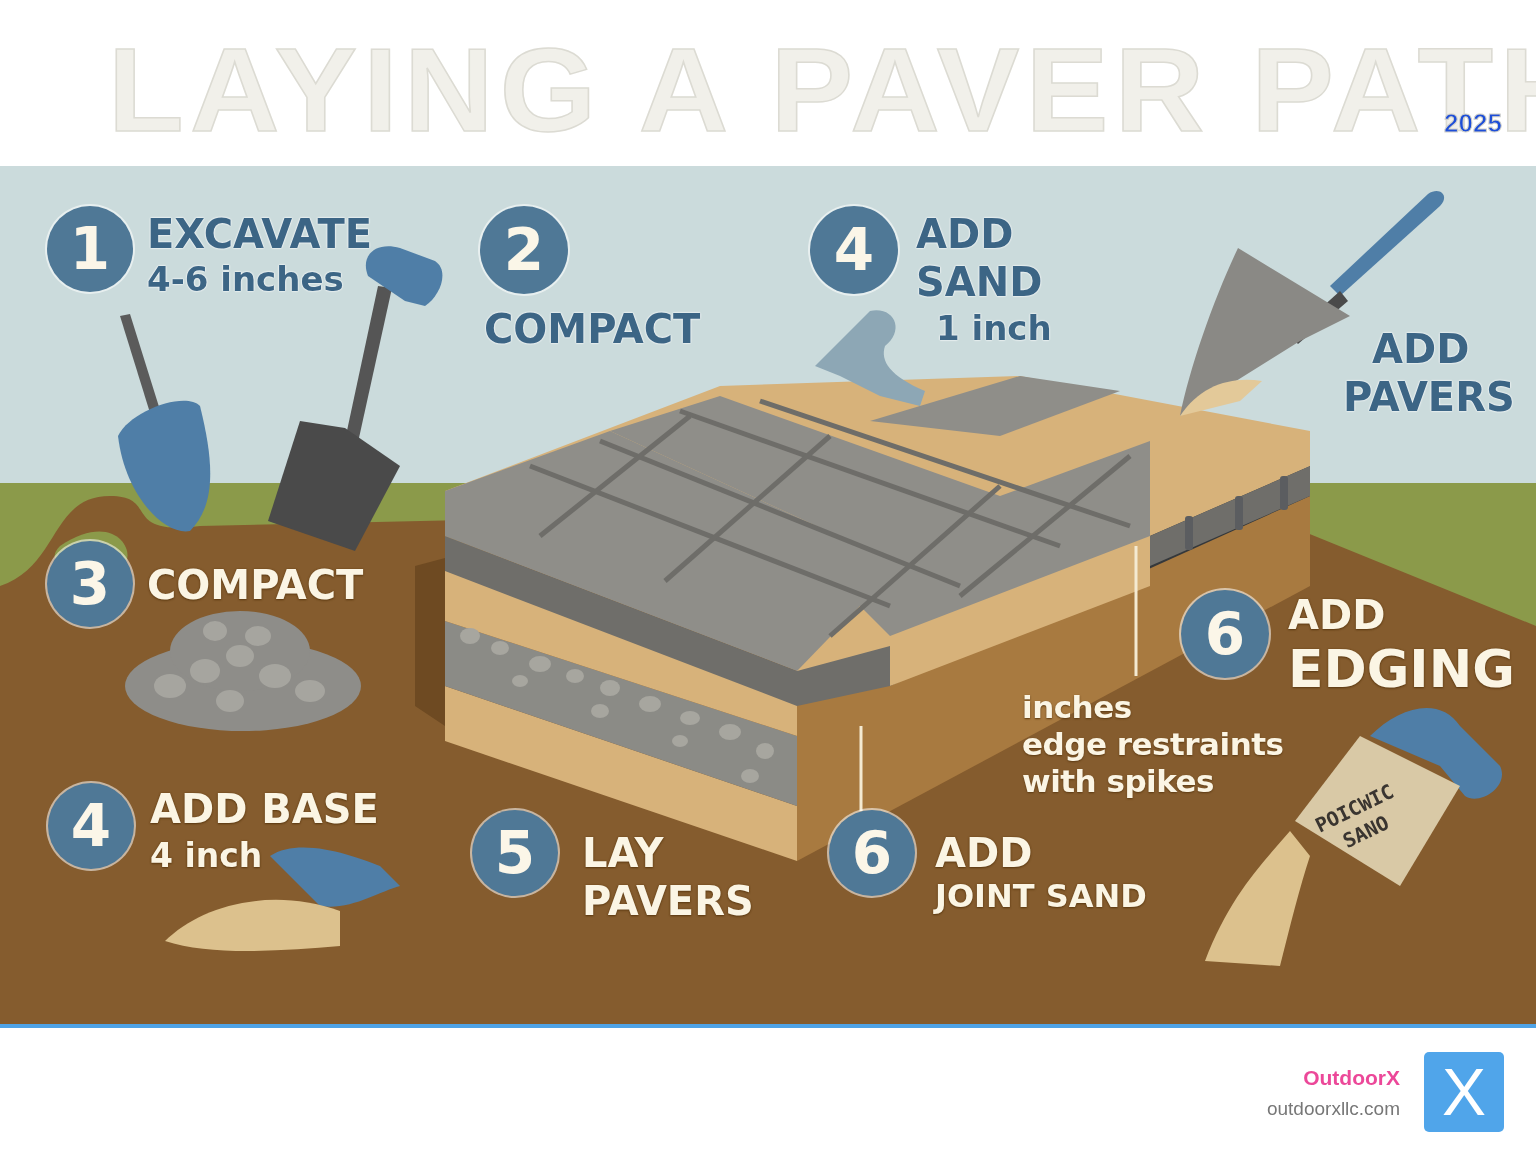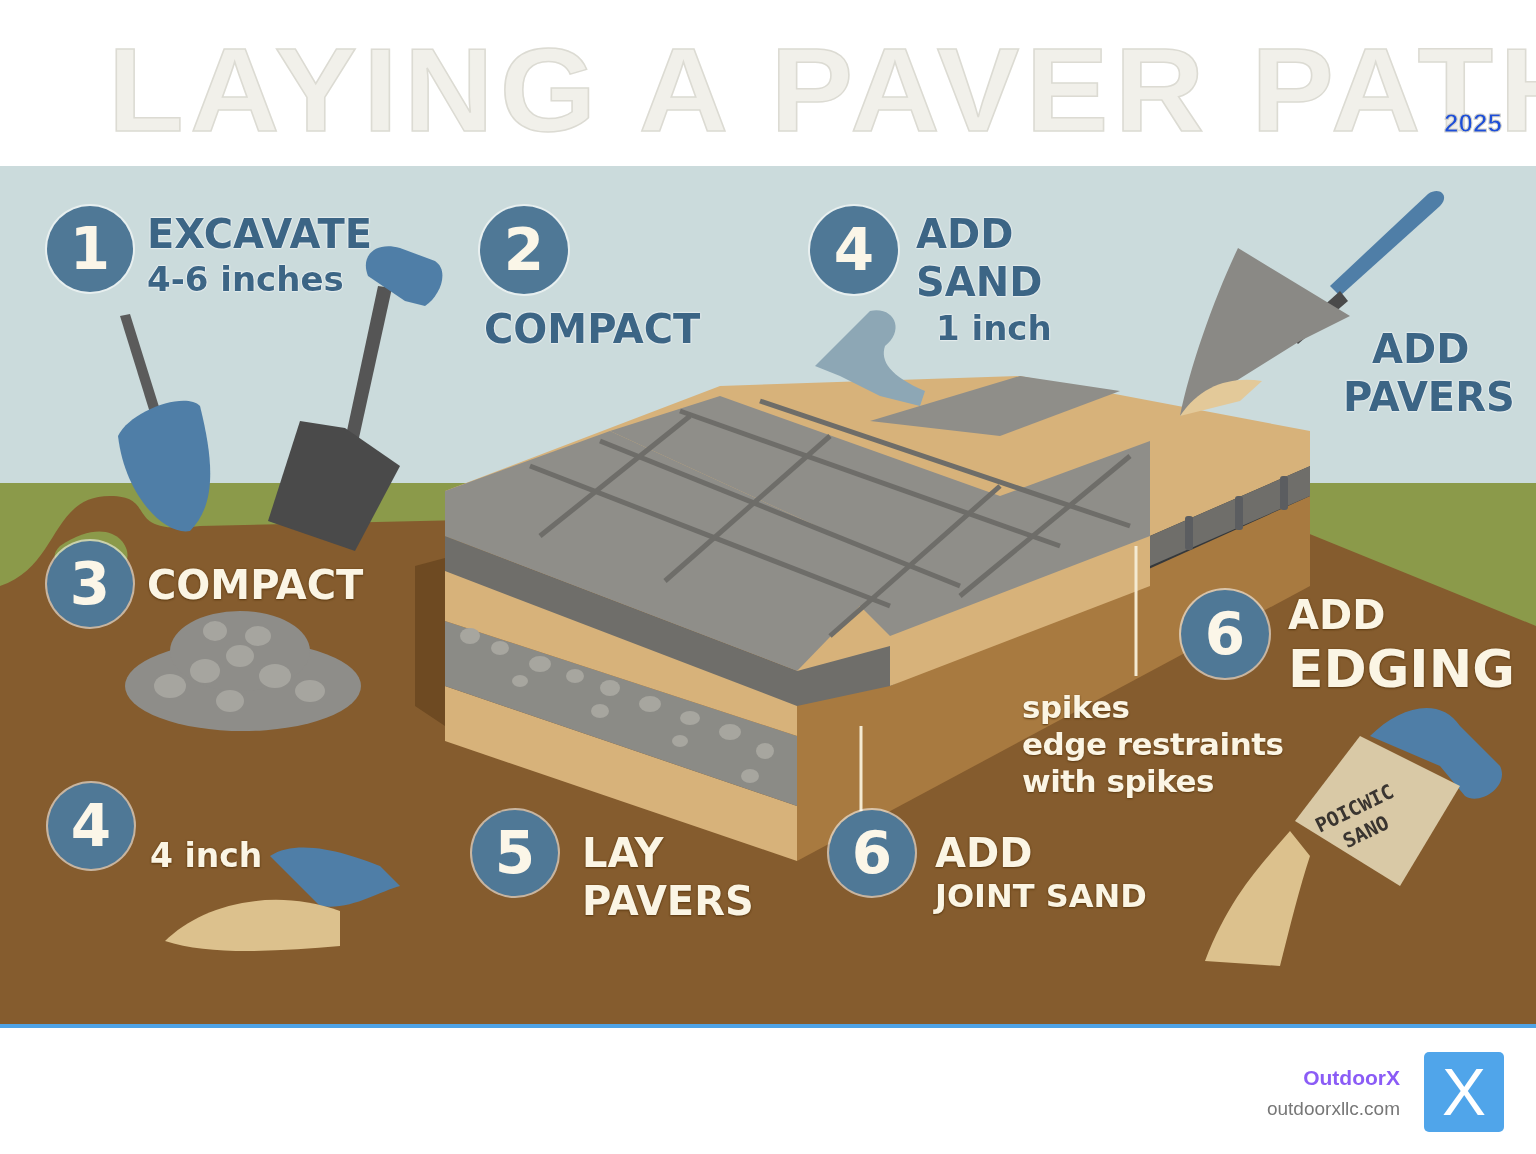--- a/index.html
+++ b/index.html
@@ -4,21 +4,21 @@
 <style>
   html, body { margin:0; padding:0; }
   body { width:1536px; height:1154px; position:relative; overflow:hidden; background:#ffffff; font-family:"DejaVu Sans", sans-serif; }
   .header { position:absolute; left:0; top:0; width:1536px; height:166px; background:#ffffff; }
   .main-title { position:absolute; left:108px; top:30px; font-family:"Liberation Sans", sans-serif; font-weight:700; font-size:118px; line-height:120px; letter-spacing:6px; color:#f1f0ea; -webkit-text-stroke:1.5px #dcdbd3; white-space:nowrap; transform:scaleX(1.05); transform-origin:left top; }
   .year { position:absolute; left:1444px; top:108px; font-family:"Liberation Sans", sans-serif; font-weight:700; font-size:26px; color:#1d4ed8; -webkit-text-stroke:1px #d4d3c9; }
   .scene { position:absolute; left:0; top:166px; width:1536px; height:858px; overflow:hidden; background:#cbdbdc; }
   .scene svg.art { position:absolute; left:0; top:0; }
   .accent-bar { position:absolute; left:0; top:1024px; width:1536px; height:4px; background:#4fa3e6; }
   .footer { position:absolute; left:0; top:1028px; width:1536px; height:126px; background:#ffffff; }
-  .brand-name { position:absolute; right:136px; top:38px; font-family:"Liberation Sans", sans-serif; font-weight:700; font-size:21px; color:#8b5cf6; text-align:right; }
+  .brand-name { position:absolute; right:136px; top:38px; font-family:"Liberation Sans", sans-serif; font-weight:700; font-size:21px; color:#ec4899; text-align:right; }
   .brand-url { position:absolute; right:136px; top:70px; font-family:"Liberation Sans", sans-serif; font-size:19px; color:#777777; text-align:center; }
   .brand-logo { position:absolute; left:1424px; top:24px; width:80px; height:80px; background:#50a5ea; border-radius:5px; }
   .brand-logo span { position:absolute; left:0; top:0; width:80px; height:80px; text-align:center; line-height:80px; font-family:"Liberation Sans", sans-serif; font-size:66px; color:#ffffff; }
 
   .badge { position:absolute; border-radius:50%; background:#4f7896; color:#fbf6e8; font-family:"DejaVu Sans", sans-serif; font-weight:700; text-align:center; box-shadow:0 0 0 2px rgba(255,255,255,0.55); }
   .label { position:absolute; font-family:"DejaVu Sans", sans-serif; font-weight:700; white-space:nowrap; line-height:1.06; }
   .label.dark { color:#3c6585; text-shadow:0 0 2px #ffffff, 0 0 2px #ffffff; }
   .label.light { color:#fbf5e4; text-shadow:0 1px 2px #5c3a12, 0 0 2px #6b4417; }
   .sub { font-weight:600; }
   .note { position:absolute; font-family:"DejaVu Sans", sans-serif; font-weight:600; color:#fbf5e4; font-size:31px; line-height:38px; text-shadow:0 1px 2px #5c3a12; white-space:nowrap; letter-spacing:-0.5px; }
@@ -170,41 +170,42 @@
   <div class="label dark" style="left:1343px;top:210px;font-size:40px;">PAVERS</div>
 
   <div class="badge" style="left:47px;top:375px;width:86px;height:86px;line-height:86px;font-size:58px;">
     <span>3</span>
   </div>
   <div class="label light" style="left:147px;top:398px;font-size:40px;">COMPACT</div>
 
   <div class="badge" style="left:48px;top:617px;width:86px;height:86px;line-height:86px;font-size:58px;">
     <span>4</span>
   </div>
+  <div class="label light" style="left:150px;top:622px;font-size:40px;">ADD BASE</div>
   <div class="label light sub" style="left:150px;top:673px;font-size:33px;">4 inch</div>
 
   <div class="badge" style="left:472px;top:644px;width:86px;height:86px;line-height:86px;font-size:58px;">
     <span>5</span>
   </div>
   <div class="label light" style="left:582px;top:666px;font-size:40px;">LAY</div>
   <div class="label light" style="left:582px;top:714px;font-size:40px;">PAVERS</div>
 
   <div class="badge" style="left:829px;top:644px;width:86px;height:86px;line-height:86px;font-size:58px;">
     <span>6</span>
   </div>
   <div class="label light" style="left:935px;top:666px;font-size:40px;">ADD</div>
   <div class="label light" style="left:935px;top:714px;font-size:32px;">JOINT SAND</div>
 
   <div class="badge" style="left:1181px;top:424px;width:88px;height:88px;line-height:88px;font-size:58px;">
     <span>6</span>
   </div>
   <div class="label light" style="left:1288px;top:428px;font-size:40px;">ADD</div>
   <div class="label light" style="left:1288px;top:476px;font-size:52px;">EDGING</div>
 
-  <div class="note" style="left:1022px;top:522px;">spikes</div>
+  <div class="note" style="left:1022px;top:522px;">inches</div>
   <div class="note" style="left:1022px;top:559px;">edge restraints</div>
   <div class="note" style="left:1022px;top:596px;">with spikes</div>
 
   <div class="bag-text" style="left:1318px;top:628px;">
     <div>POICWIC</div>
     <div>SANO</div>
   </div>
 </div>
 
 <div class="accent-bar"></div>

